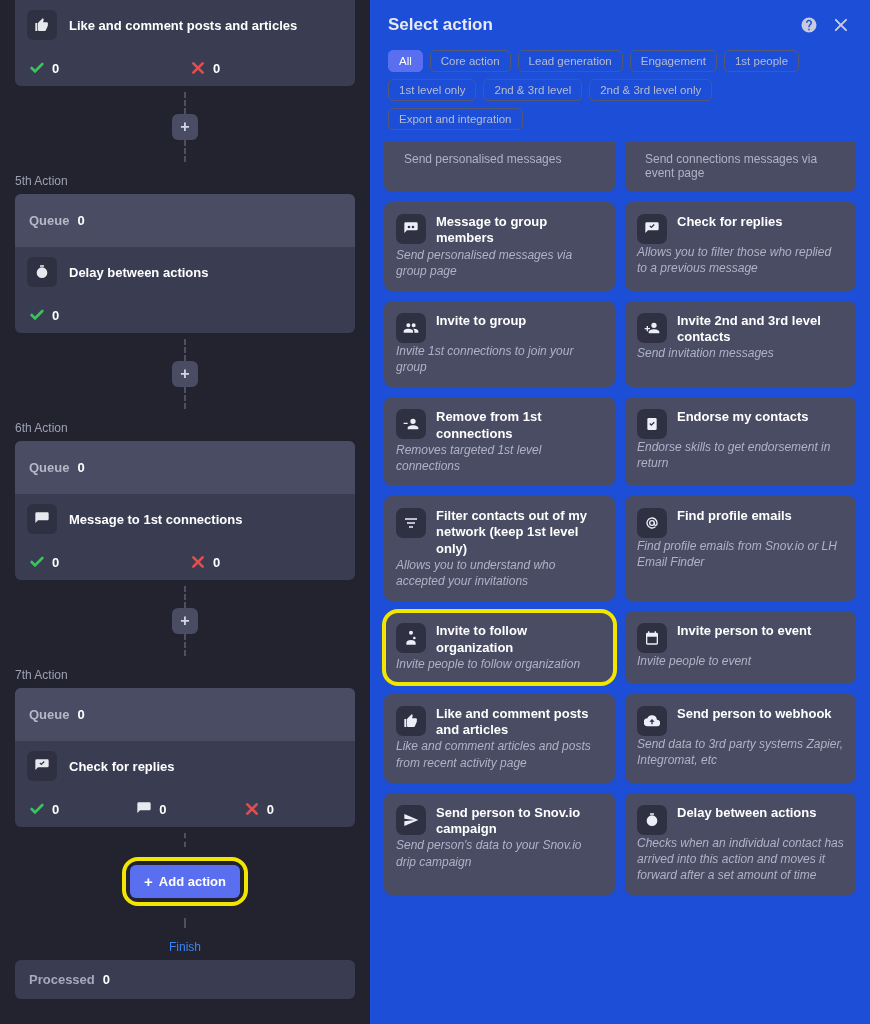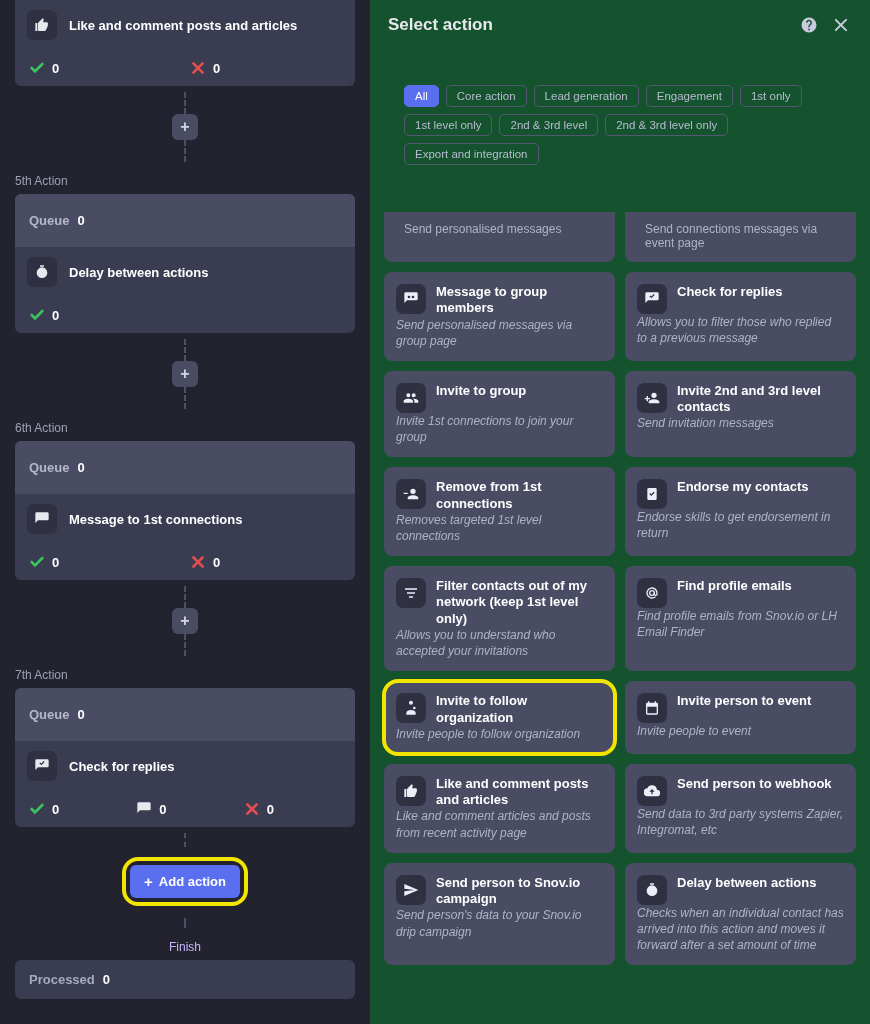--- a/index.html
+++ b/index.html
@@ -13,25 +13,24 @@
     display: flex;
   }
   .left-col {
     width: 370px;
     padding: 0 15px 15px 15px;
     display: flex;
     flex-direction: column;
   }
   .right-panel {
     flex: 1;
-    background: #14532d;
+    background: #1d4ed8;
     display: flex;
     flex-direction: column;
     height: 100%;
-    gap: 35px;
   }
   
   .flow-card {
     background: #3a3d52;
     border-radius: 6px;
     overflow: hidden;
   }
   .card-header {
     display: flex;
     align-items: center;
@@ -100,21 +99,21 @@
     display: flex; align-items: center; gap: 6px;
     font-size: 13px; font-weight: 600;
     cursor: pointer;
   }
   .highlight-ring {
     border: 4px solid #f2e600;
     border-radius: 16px;
     padding: 4px;
   }
   .finish-label {
-    text-align: center; font-size: 12px; color: #c4b5fd;
+    text-align: center; font-size: 12px; color: #3b82f6;
     margin: 6px 0;
   }
   .processed-bar {
     background: #3a3d52;
     border-radius: 6px;
     padding: 12px 14px;
     font-size: 13px; color: #a7aabd; font-weight: 600;
     display: flex; gap: 8px;
   }
   .processed-bar .val { color: #fff; }
@@ -127,21 +126,21 @@
   }
   .panel-title { font-size: 17px; font-weight: 700; flex: 1; }
   .head-icon {
     width: 22px; height: 22px; color: #c8cadd;
     display: flex; align-items: center; justify-content: center;
     cursor: pointer;
   }
   .head-icon svg { width: 18px; height: 18px; fill: currentColor; }
   .filters {
     display: flex; flex-wrap: wrap; gap: 7px;
-    padding: 4px 18px 12px 34px;
+    padding: 4px 18px 12px 18px;
   }
   .chip {
     border: 1px solid #555872;
     color: #b8bbd0;
     border-radius: 5px;
     padding: 4px 10px;
     font-size: 11.5px;
     cursor: pointer;
     background: transparent;
   }
@@ -362,21 +361,21 @@
           <path d="M5 5l14 14M19 5L5 19" stroke="#c8cadd" stroke-width="2.2" fill="none" stroke-linecap="round"></path>
         </svg>
     </div>
   </div>
 
   <div class="filters">
     <button class="chip active">All</button>
     <button class="chip">Core action</button>
     <button class="chip">Lead generation</button>
     <button class="chip">Engagement</button>
-    <button class="chip">1st only</button>
+    <button class="chip">1st people</button>
     <button class="chip">1st level only</button>
     <button class="chip">2nd &amp; 3rd level</button>
     <button class="chip">2nd &amp; 3rd level only</button>
     <button class="chip">Export and integration</button>
   </div>
 
   <div class="actions-scroll">
     <div class="actions-grid">
 
       <div class="partial-row">Send personalised messages</div>

